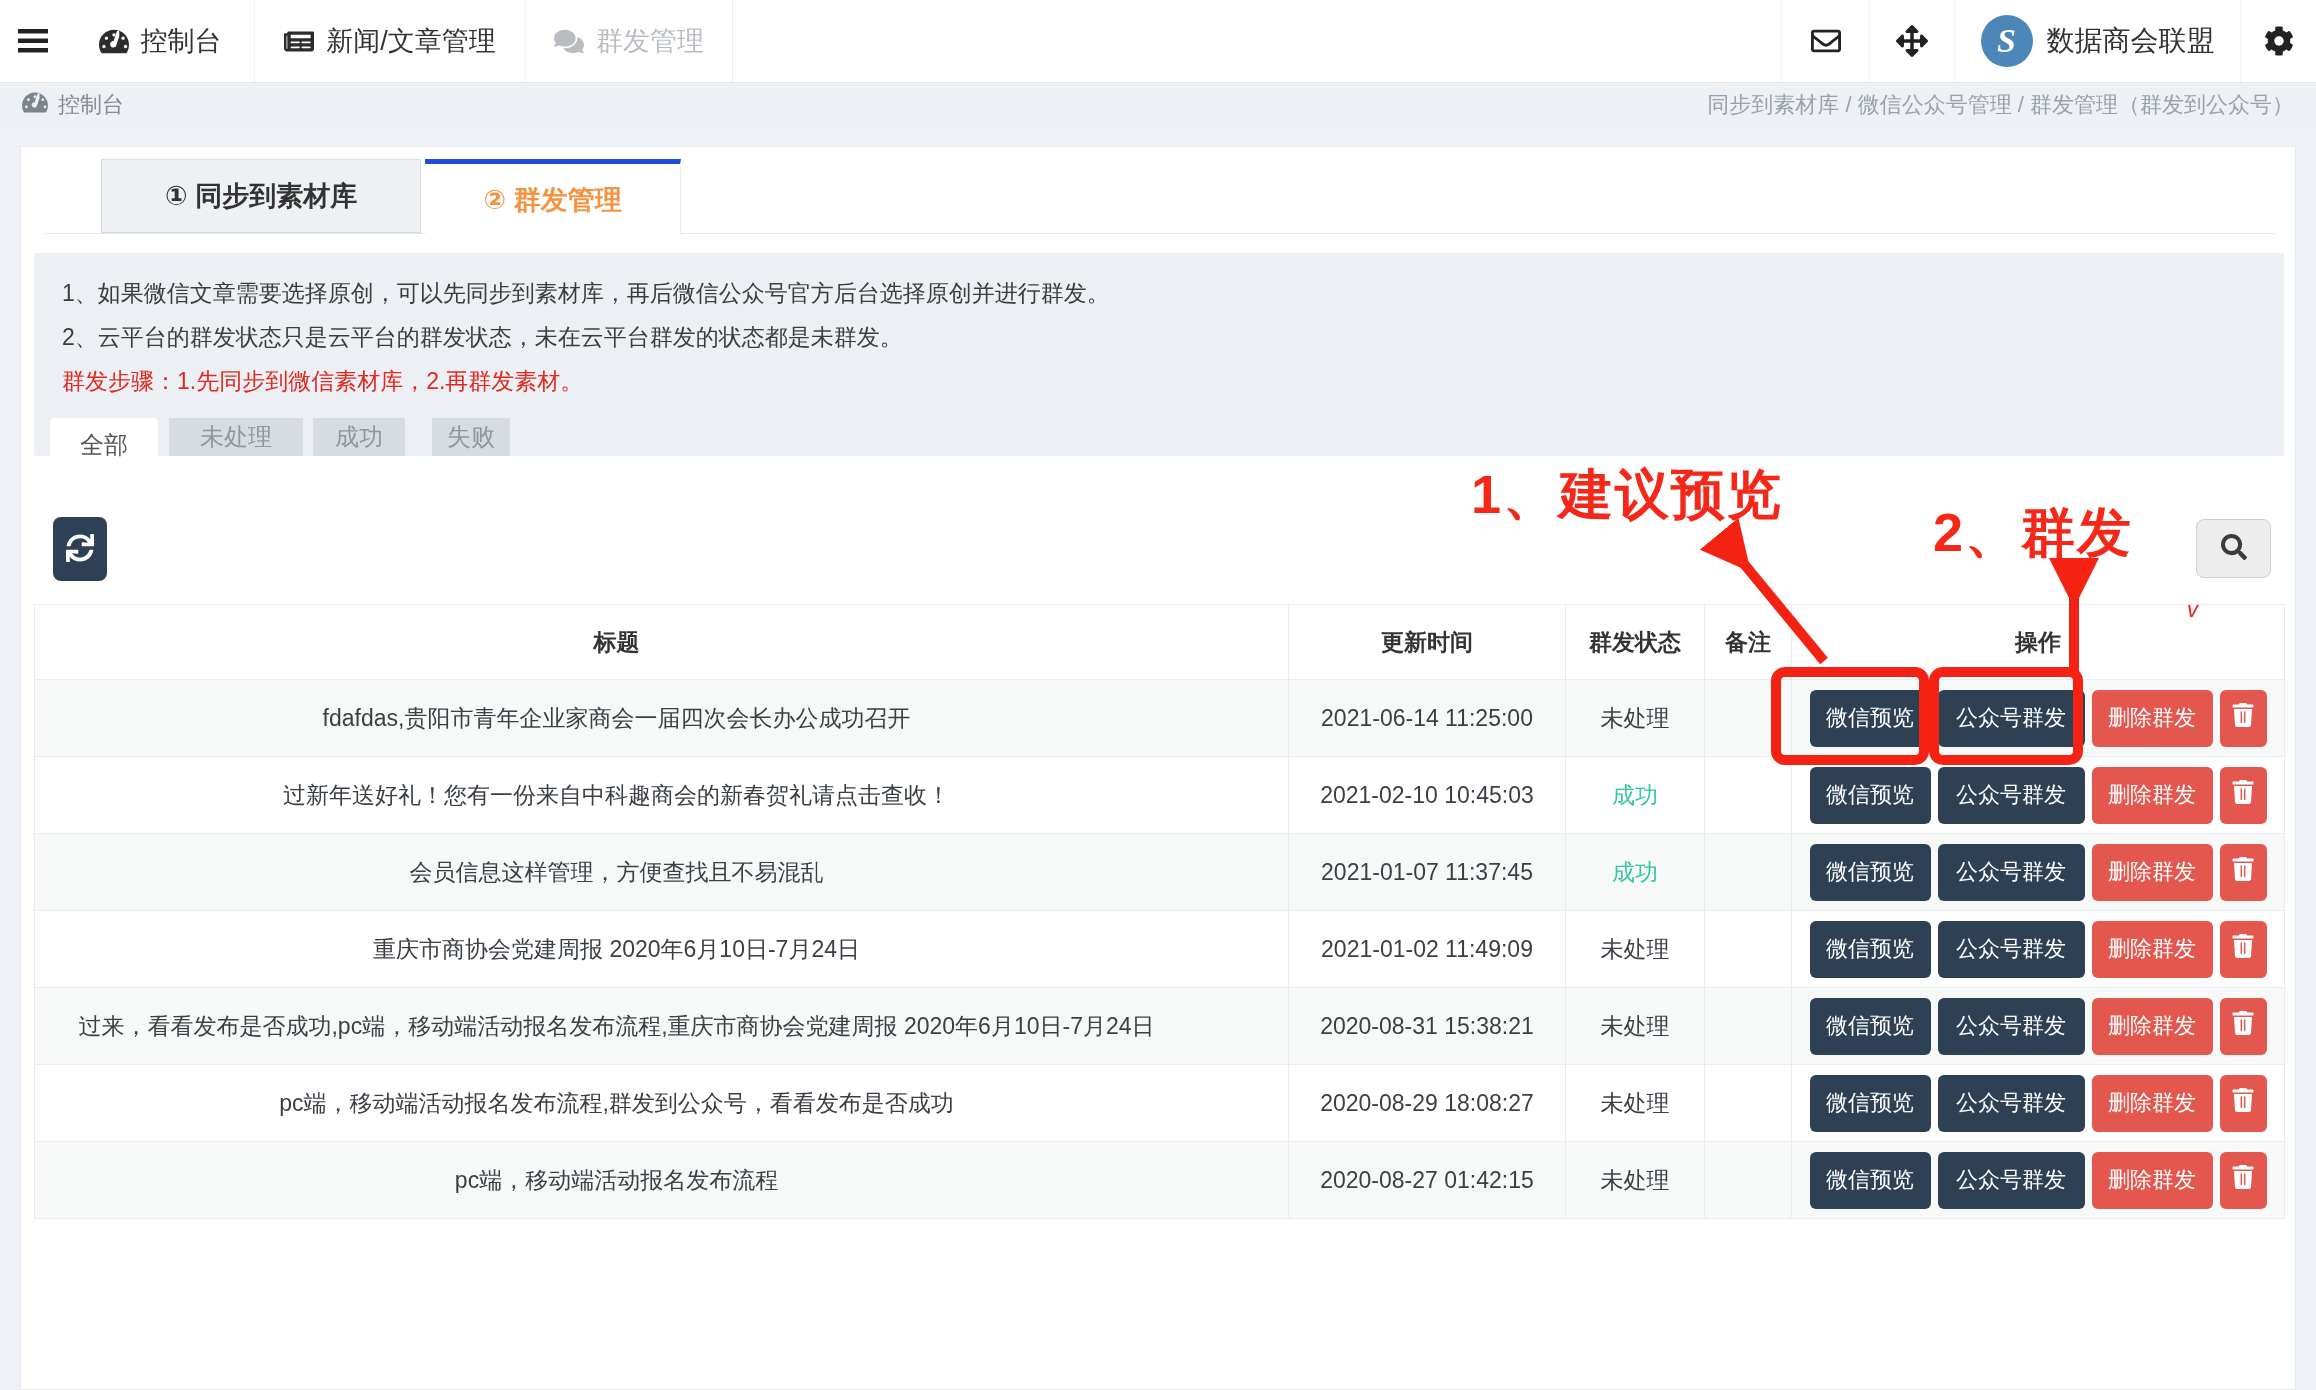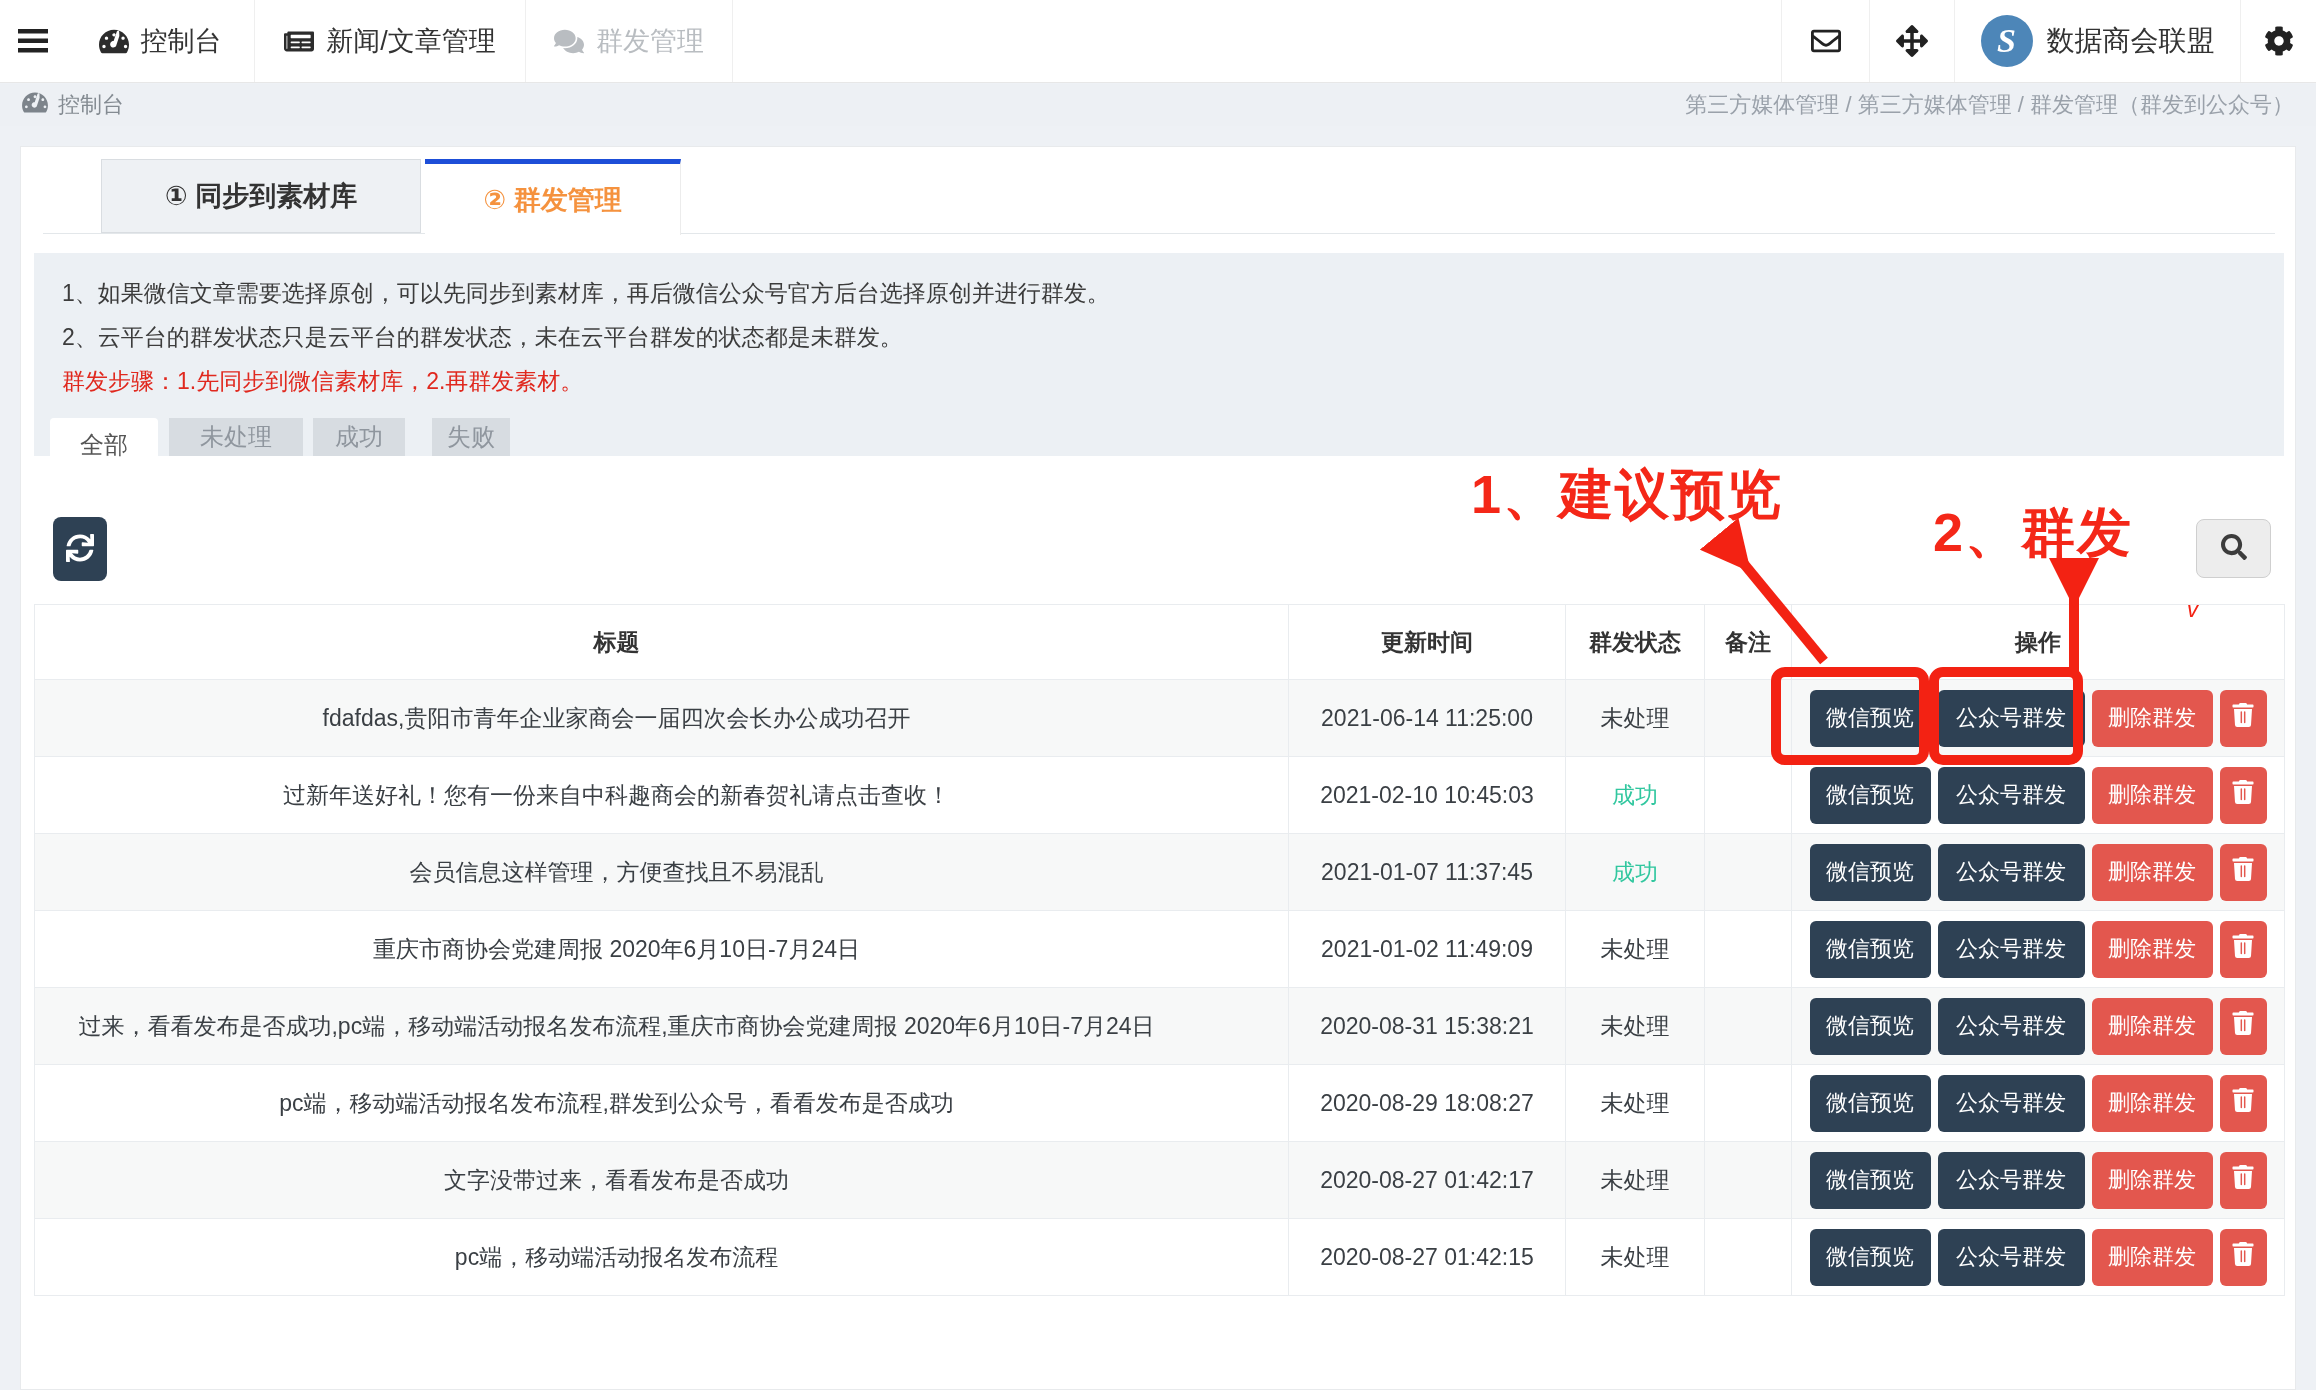--- a/index.html
+++ b/index.html
@@ -181,21 +181,21 @@
 
   <div class="crumbbar">
     <div class="crumb-left">
       <span>
         <svg width="26" height="23" viewBox="0 0 576 512">
             <path fill="#7d848b" d="M288 32C128.9 32 0 160.9 0 320c0 52.8 14.3 102.3 39.1 144.8 5.6 9.6 16.3 15.2 27.4 15.2h443c11.1 0 21.8-5.6 27.4-15.2C561.8 422.3 576 372.8 576 320c0-159.1-128.9-288-288-288zm0 64c14.7 0 26.6 10.1 30.3 23.7-1.1 2.3-2.6 4.2-3.5 6.7l-9.2 27.7c-5.1 3.5-11 6-17.6 6-17.7 0-32-14.3-32-32S270.3 96 288 96zM96 384c-17.7 0-32-14.3-32-32s14.3-32 32-32 32 14.3 32 32-14.3 32-32 32zm48-160c-17.7 0-32-14.3-32-32s14.3-32 32-32 32 14.3 32 32-14.3 32-32 32zm246.8-72.4l-61.3 184c-3.9 11.8-12.1 21.7-22.9 27.8-29.8 17-67.6 6.5-84.6-23.3s-6.5-67.6 23.3-84.6c10.8-6.2 23.3-8.8 35.7-7.4l61.3-184c4.2-12.6 17.8-19.4 30.4-15.2s19.3 17.9 15.1 30.7zm71.2 72.4c-17.7 0-32-14.3-32-32s14.3-32 32-32 32 14.3 32 32-14.3 32-32 32zm48 160c-17.7 0-32-14.3-32-32s14.3-32 32-32 32 14.3 32 32-14.3 32-32 32z"></path>
           </svg>
       </span>
       <span>控制台</span>
     </div>
-    <div class="crumb-right">第三方媒体管理 / 第三方媒体管理 / 群发管理（群发到公众号）</div>
+    <div class="crumb-right">同步到素材库 / 微信公众号管理 / 群发管理（群发到公众号）</div>
   </div>
 
   <div class="card">
 
     <div class="tabline"></div>
     <div class="step-tab1">① 同步到素材库</div>
     <div class="step-tab2">② 群发管理</div>
 
     <div class="notice">
       <p>1、如果微信文章需要选择原创，可以先同步到素材库，再后微信公众号官方后台选择原创并进行群发。</p>
@@ -362,40 +362,20 @@
             <svg width="22" height="24" viewBox="0 0 448 512">
                       <path fill="#fff" d="M432 32H312l-9.4-18.7A24 24 0 0 0 281.1 0H166.8a23.7 23.7 0 0 0-21.4 13.3L136 32H16A16 16 0 0 0 0 48v32a16 16 0 0 0 16 16h416a16 16 0 0 0 16-16V48a16 16 0 0 0-16-16zM53.2 467a48 48 0 0 0 47.9 45h245.8a48 48 0 0 0 47.9-45L416 128H32zm118.8-275a16 16 0 0 1 32 0v224a16 16 0 0 1-32 0zm72 0a16 16 0 0 1 32 0v224a16 16 0 0 1-32 0z"></path>
                     </svg>
           </span>
         </button>
       </div>
     </td>
   </tr>
 
 
-  <tr>
-    <td class="c-title">文字没带过来，看看发布是否成功</td>
-    <td class="c-time">2020-08-27 01:42:17</td>
-    <td class="c-status">未处理</td>
-    <td class="c-remark"></td>
-    <td class="c-act">
-      <div class="act-group">
-        <button class="abtn navy btn-preview">微信预览</button>
-        <button class="abtn navy btn-send">公众号群发</button>
-        <button class="abtn red btn-delete">删除群发</button>
-        <button class="abtn red btn-trash">
-          <span>
-            <svg width="22" height="24" viewBox="0 0 448 512">
-                      <path fill="#fff" d="M432 32H312l-9.4-18.7A24 24 0 0 0 281.1 0H166.8a23.7 23.7 0 0 0-21.4 13.3L136 32H16A16 16 0 0 0 0 48v32a16 16 0 0 0 16 16h416a16 16 0 0 0 16-16V48a16 16 0 0 0-16-16zM53.2 467a48 48 0 0 0 47.9 45h245.8a48 48 0 0 0 47.9-45L416 128H32zm118.8-275a16 16 0 0 1 32 0v224a16 16 0 0 1-32 0zm72 0a16 16 0 0 1 32 0v224a16 16 0 0 1-32 0z"></path>
-                    </svg>
-          </span>
-        </button>
-      </div>
-    </td>
-  </tr>
 
   <tr>
     <td class="c-title">pc端，移动端活动报名发布流程</td>
     <td class="c-time">2020-08-27 01:42:15</td>
     <td class="c-status">未处理</td>
     <td class="c-remark"></td>
     <td class="c-act">
       <div class="act-group">
         <button class="abtn navy btn-preview">微信预览</button>
         <button class="abtn navy btn-send">公众号群发</button>

